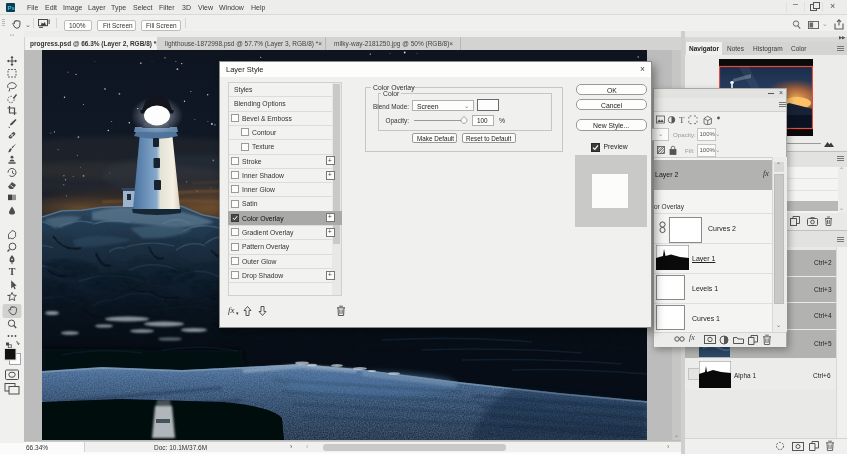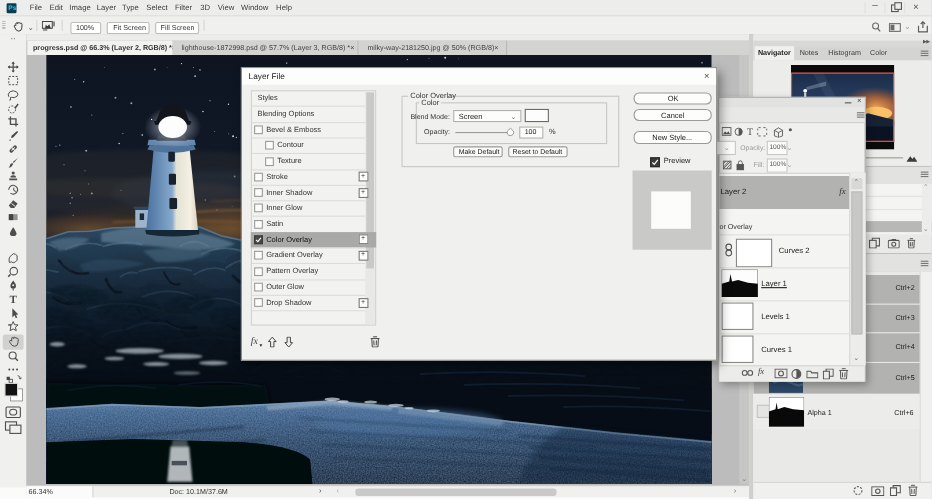--- a/index.html
+++ b/index.html
@@ -867,21 +867,21 @@
 <svg class="abs" style="left:748px;top:335px;" width="10" height="10" viewBox="0 0 10 10">
     <path d="M0.5 2.5 L6 2.5 L6 9.5 L0.5 9.5 Z" fill="none" stroke="#555" stroke-width="1"></path>
     <path d="M3 2.5 L3 0.5 L9.5 0.5 L9.5 7 L6 7" fill="none" stroke="#555" stroke-width="1"></path>
   </svg>
 <svg class="abs" style="left:762px;top:334px;" width="10" height="11" viewBox="0 0 10 11">
     <path d="M1 2.8 L9 2.8 M2 2.8 L2.4 10.5 L7.6 10.5 L8 2.8 M3.2 1.2 L6.8 1.2 M3.8 4.5 L4 9 M6.2 4.5 L6 9" fill="none" stroke="#555" stroke-width="0.9"></path>
   </svg>
 
 <div class="abs" style="left:219px;top:61px;width:433px;height:267px;background:#f0f0ee;border:1px solid #8a8a88;box-shadow:3px 4px 9px rgba(0,0,0,0.4);box-sizing:border-box;"></div>
 <div class="abs" style="left:220px;top:62px;width:431px;height:15px;background:#fdfdfb;"></div>
-<div class="tx" style="left:226px;top:65px;font-size:7.5px;color:#222;">Layer File</div>
+<div class="tx" style="left:226px;top:65px;font-size:7.5px;color:#222;">Layer Style</div>
 <div class="tx" style="left:640px;top:63.5px;font-size:8.5px;color:#444;">×</div>
 
 <div class="abs" style="left:228px;top:82px;width:114px;height:214px;background:#f2f2f0;border:1px solid #d0d0ce;box-sizing:border-box;"></div>
 <div class="abs" style="left:332px;top:83px;width:9px;height:212px;background:#e8e8e6;"></div>
 <div class="abs" style="left:333px;top:84px;width:7px;height:160px;background:#c9c9c7;"></div>
 <div class="tx" style="left:234px;top:86px;font-size:6.8px;color:#333;">Styles</div>
 <div class="abs" style="left:229px;top:96.3px;width:103px;height:1px;background:#dcdcda;"></div>
 <div class="tx" style="left:234px;top:100.3px;font-size:6.8px;color:#333;">Blending Options</div>
 <div class="abs" style="left:229px;top:110.6px;width:103px;height:1px;background:#dcdcda;"></div>
 <div class="abs" style="left:231px;top:114px;width:6px;height:6px;background:#fdfdfd;border:1px solid #9a9a98;"></div>

